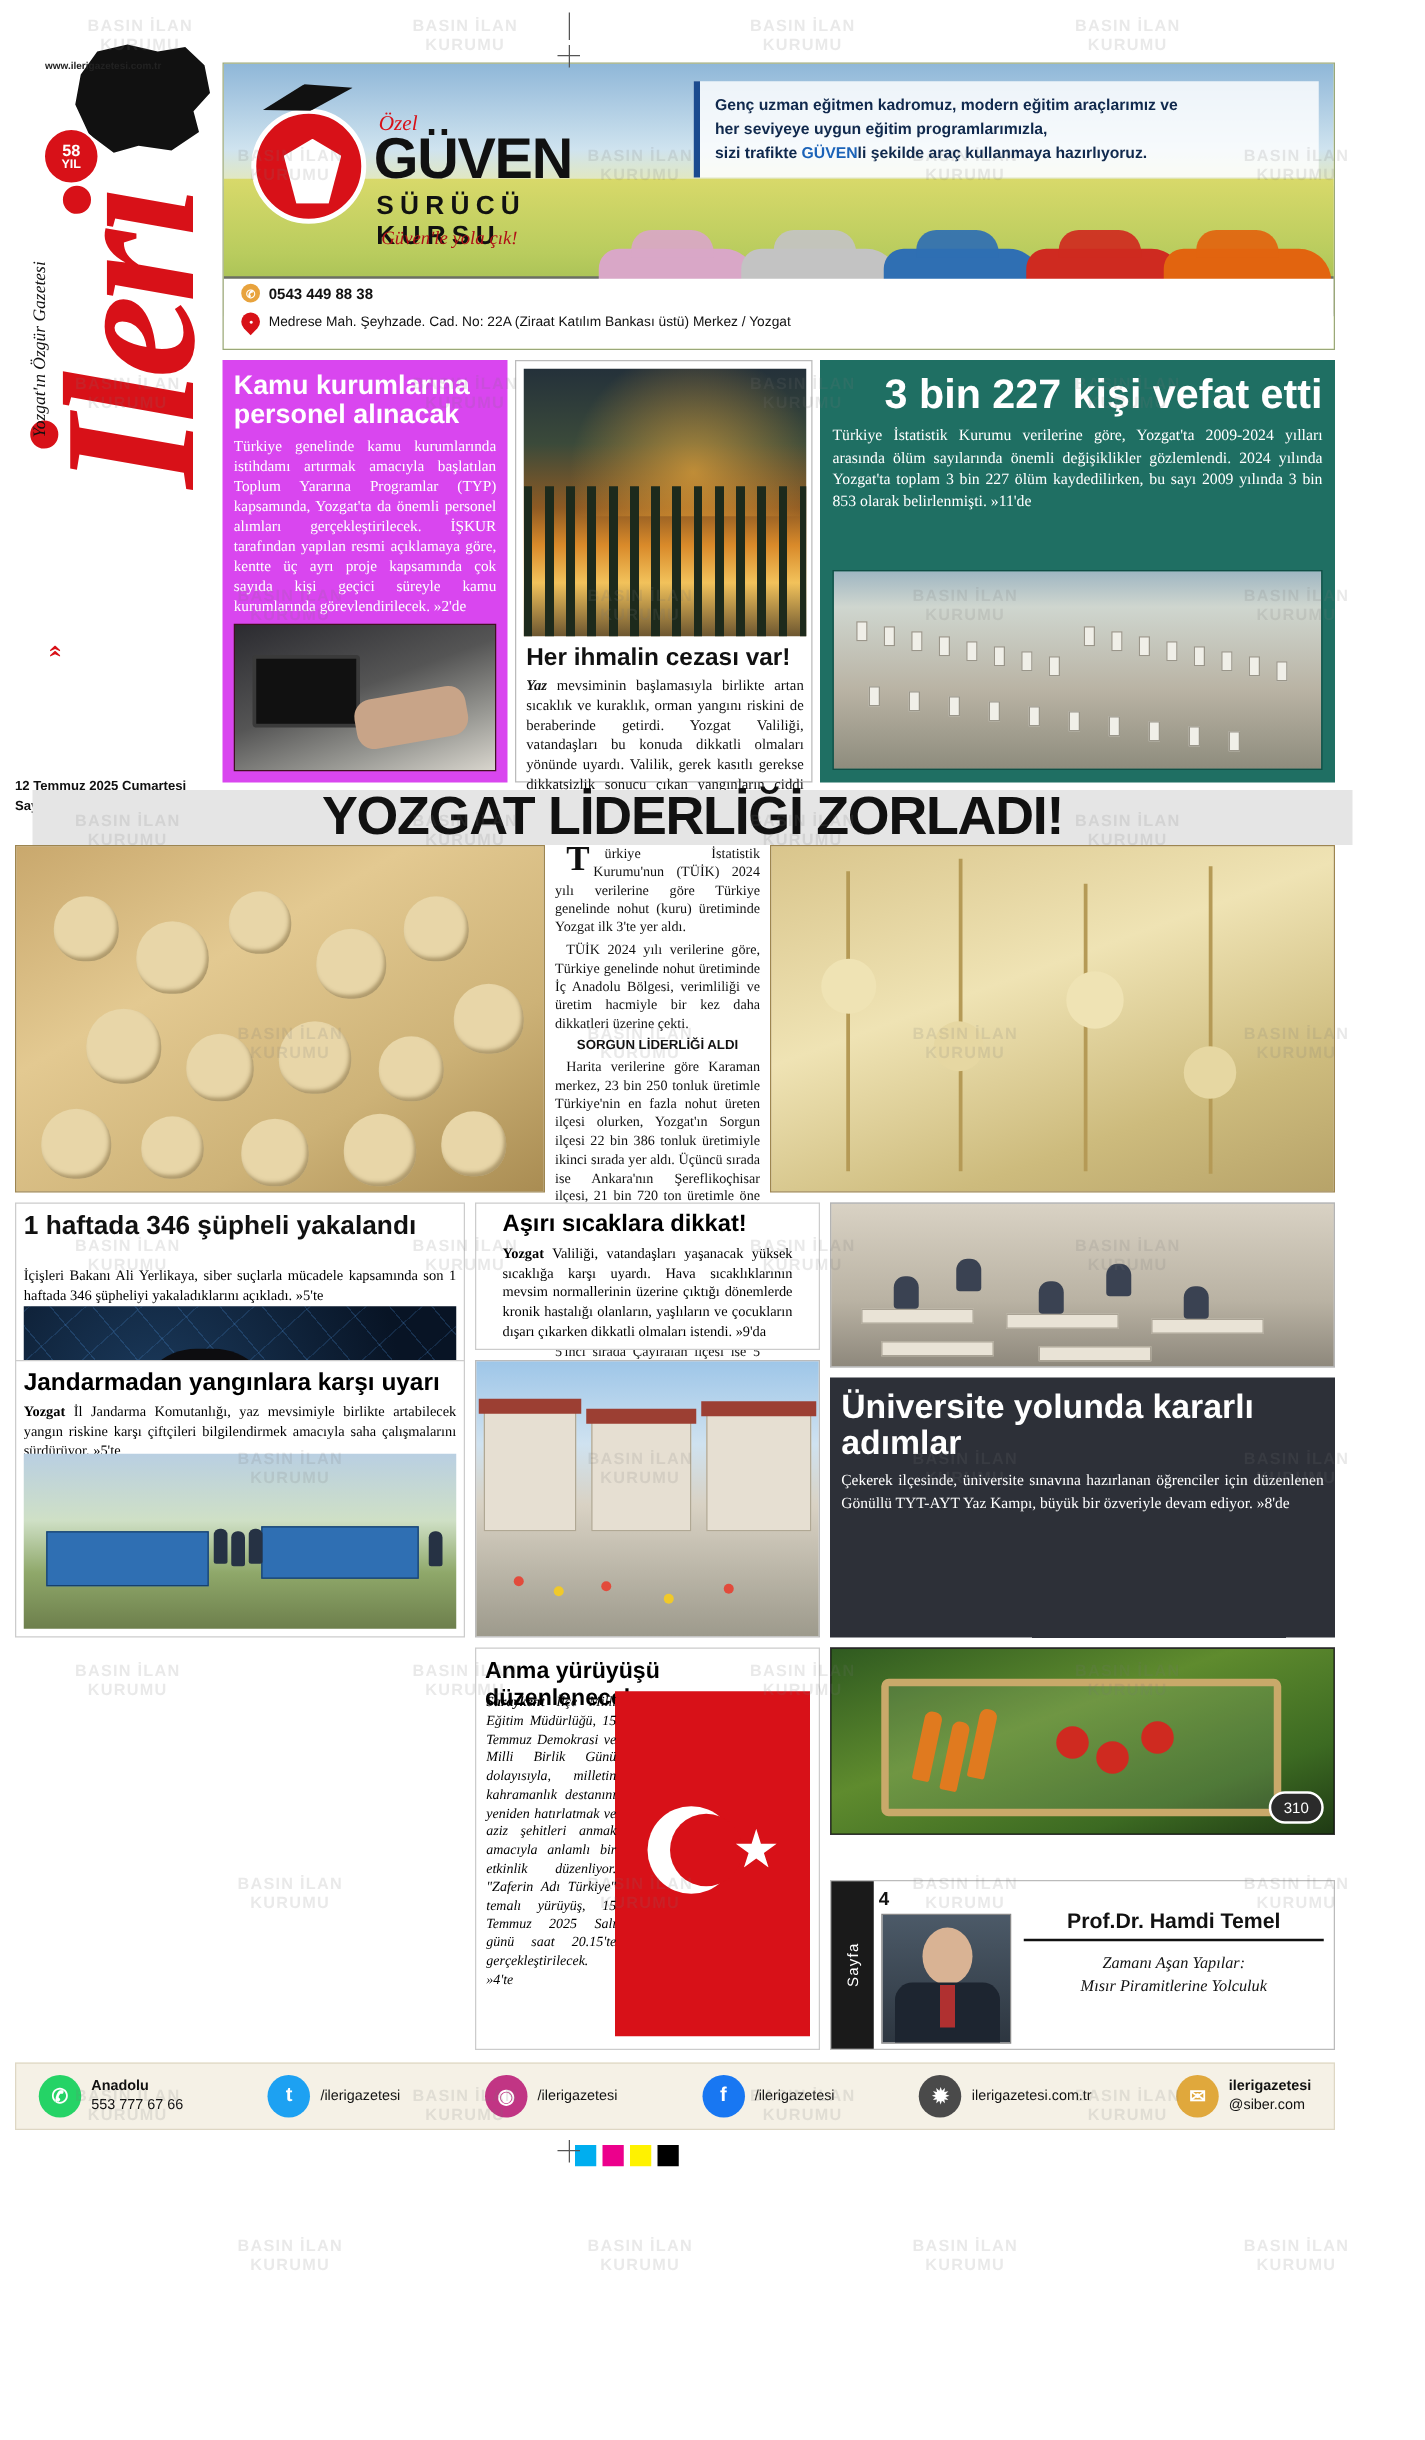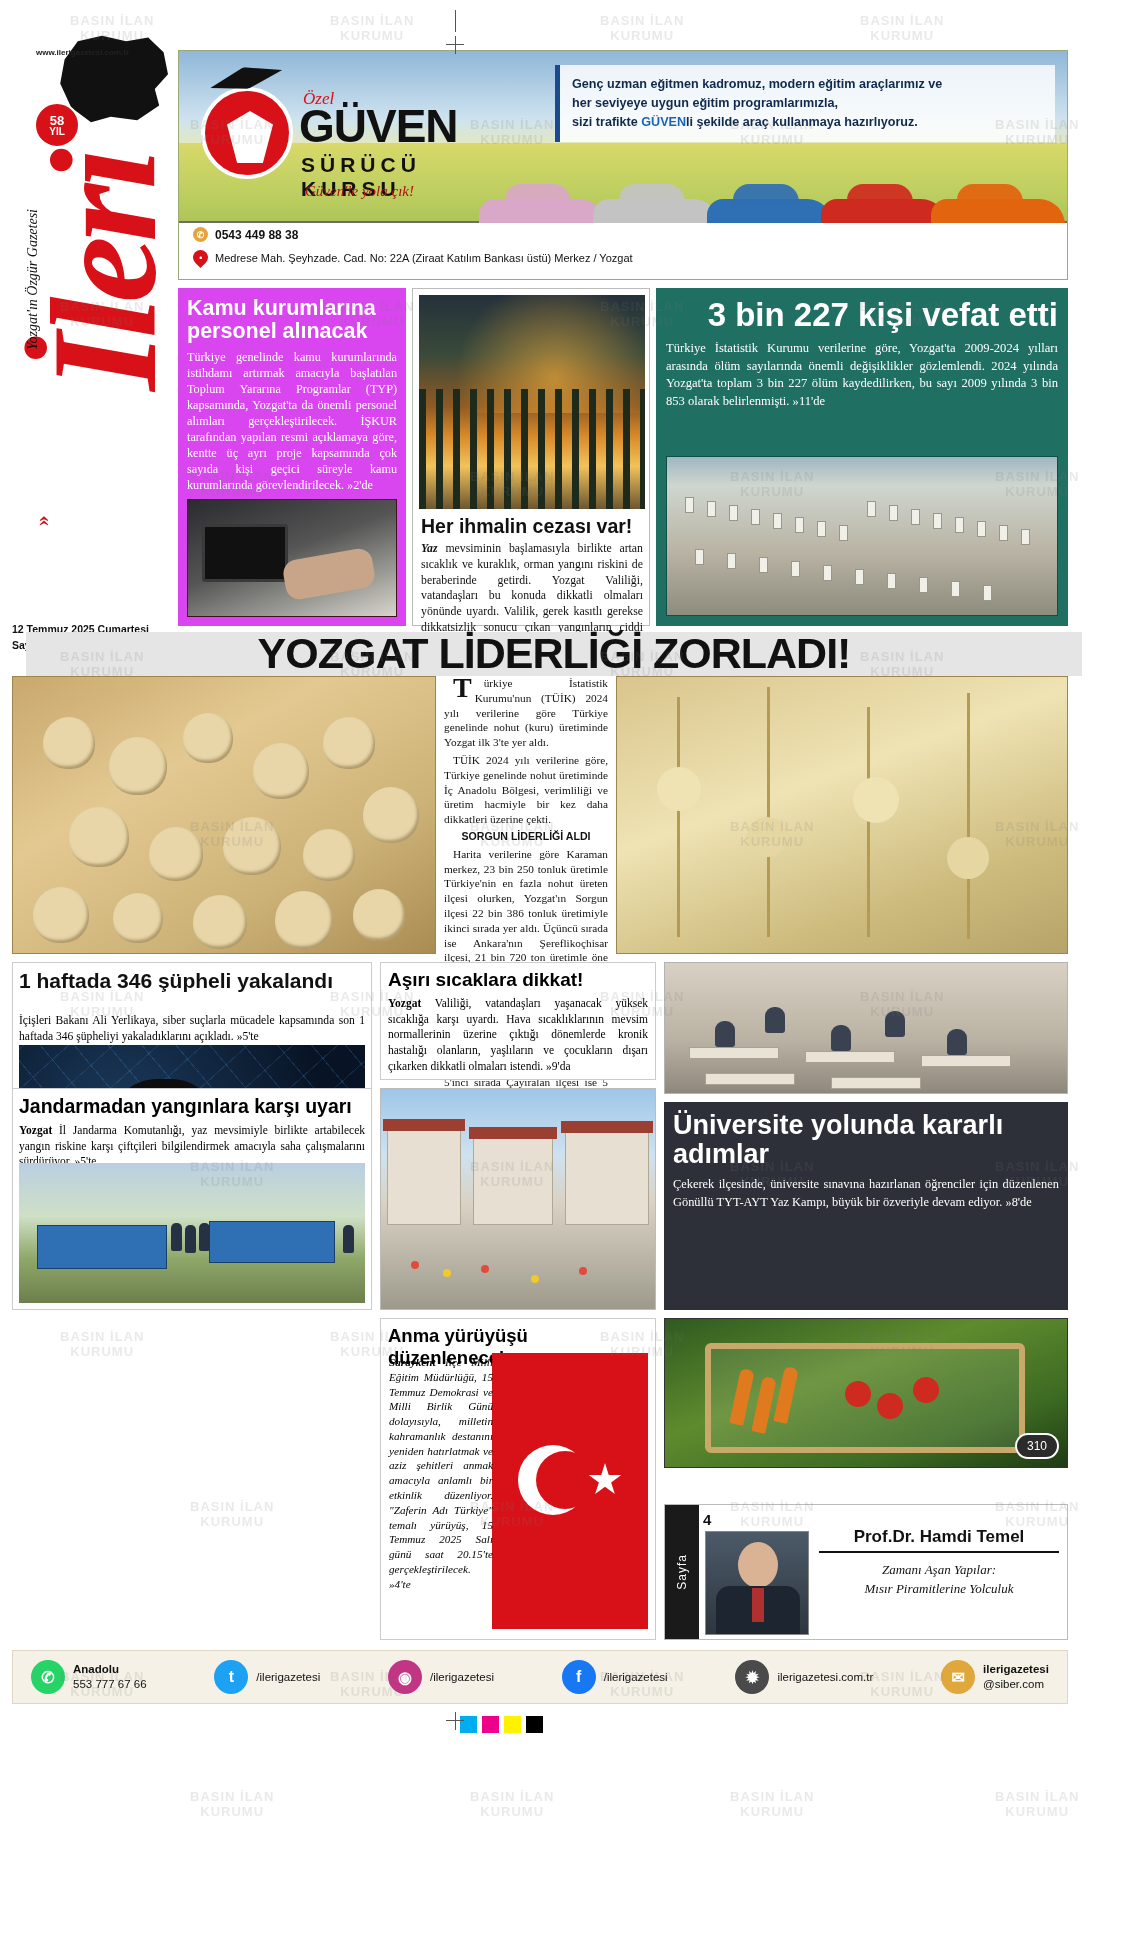--- a/index.html
+++ b/index.html
@@ -271,21 +271,21 @@
     overflow:hidden;
   }
   .n4 .photo .hoodie{position:absolute;left:90px;top:34px;width:110px;height:120px;background:#0d0d10;border-radius:48px 48px 6px 6px;}
   .n4 .photo .lap{position:absolute;left:72px;bottom:10px;width:150px;height:32px;background:#2a2f3a;transform:perspective(90px) rotateX(38deg);}
   .n4 .photo .net{position:absolute;inset:0;background:
      repeating-linear-gradient(50deg, rgba(90,170,255,.18) 0 1px, rgba(0,0,0,0) 1px 26px),
      repeating-linear-gradient(-42deg, rgba(90,170,255,.14) 0 1px, rgba(0,0,0,0) 1px 30px);}
 
   .n5 {
     position:absolute; left:380px; top:962px; width:276px; height:118px;
-    background:#fff; border:1px solid #ccc; padding:6px 7px;
+    background:#fff; border:1px solid #ccc; padding:6px 21px;
   }
   .n5 h3 { margin:0 0 5px; font-family:"Liberation Sans", sans-serif; font-size:19px; font-weight:bold; }
   .n5 p { margin:0; font-size:11.5px; line-height:1.36; text-align:justify; }
 
   .n6 {
     position:absolute; left:664px; top:962px; width:404px; height:132px;
     background:#ccc; border:1px solid #b3b3b3; overflow:hidden;
   }
   .n6 .classroom{position:absolute;inset:0;background:linear-gradient(180deg,#d9d2c4,#b9b2a3 60%,#8e887c);}
   .n6 .desk{position:absolute;height:12px;background:#e9e3d6;border:1px solid #a9a294;}

